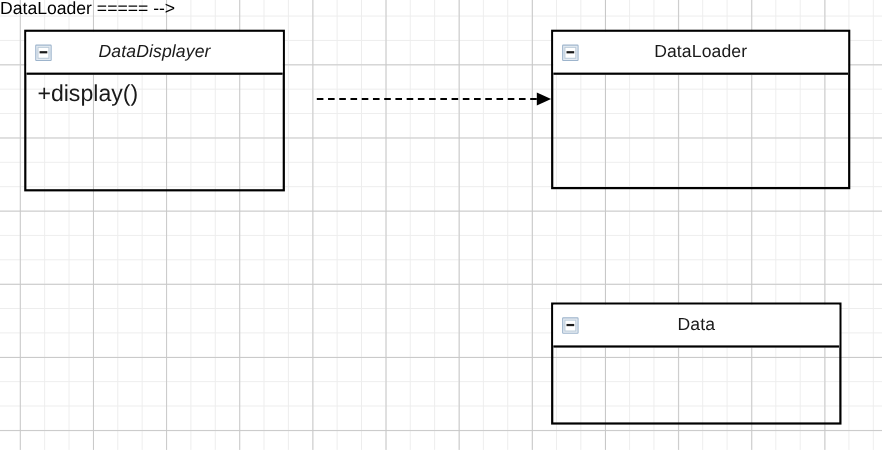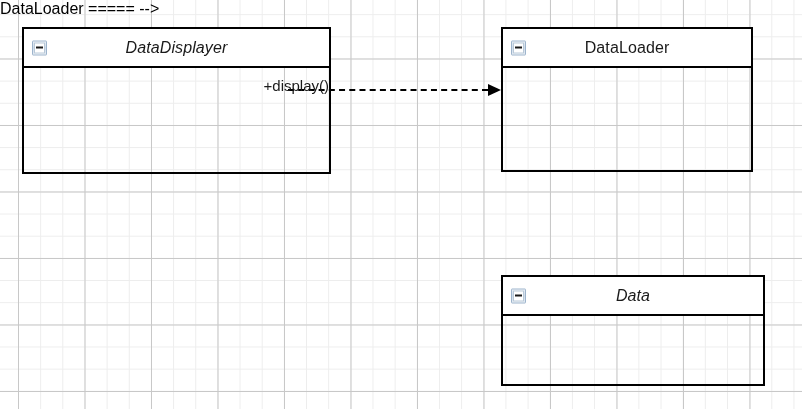--- a/index.html
+++ b/index.html
@@ -98,25 +98,24 @@
     background: #1c1c1c;
   }
 
   
   .members {
     box-sizing: border-box;
     padding: 8px 0 0 10px;
     background: transparent;
   }
   .member {
-    font-size: 15px;
+    font-size: 21px;
     color: #1a1a1a;
     line-height: 20px;
     white-space: nowrap;
-    text-align: right;
   }
 
   
   .connector {
     position: absolute;
     height: 2px;
   }
   .connector .dash-line {
     position: absolute;
     left: 0;
@@ -141,48 +140,48 @@
 
 <div id="canvas">
 
    DataLoader ===== --&gt;
   <div class="connector" style="left:288px; top:89px; width:213px;">
     <div class="dash-line" style="width:200px;"></div>
     <div class="arrow-head"></div>
   </div>
 
   
-  <div class="uml-class abstract" style="left:22px; top:27px; width:309px; height:147px;">
+  <div class="uml-class abstract" style="left:22px; top:27px; width:237px; height:147px;">
     <div class="title-bar">
       <span class="collapse-icon">
         <span class="inner">
           <span class="minus"></span>
         </span>
       </span>
       <span class="title-text">DataDisplayer</span>
     </div>
     <div class="members">
       <div class="member">+display()</div>
     </div>
   </div>
 
   
-  <div class="uml-class" style="left:501px; top:27px; width:252px; height:145px;">
+  <div class="uml-class" style="left:501px; top:27px; width:272px; height:145px;">
     <div class="title-bar">
       <span class="collapse-icon">
         <span class="inner">
           <span class="minus"></span>
         </span>
       </span>
       <span class="title-text">DataLoader</span>
     </div>
   </div>
 
   
-  <div class="uml-class" style="left:501px; top:275px; width:264px; height:111px;font-style:italic;">
+  <div class="uml-class" style="left:501px; top:275px; width:264px; height:111px;">
     <div class="title-bar">
       <span class="collapse-icon">
         <span class="inner">
           <span class="minus"></span>
         </span>
       </span>
       <span class="title-text">Data</span>
     </div>
   </div>
 

